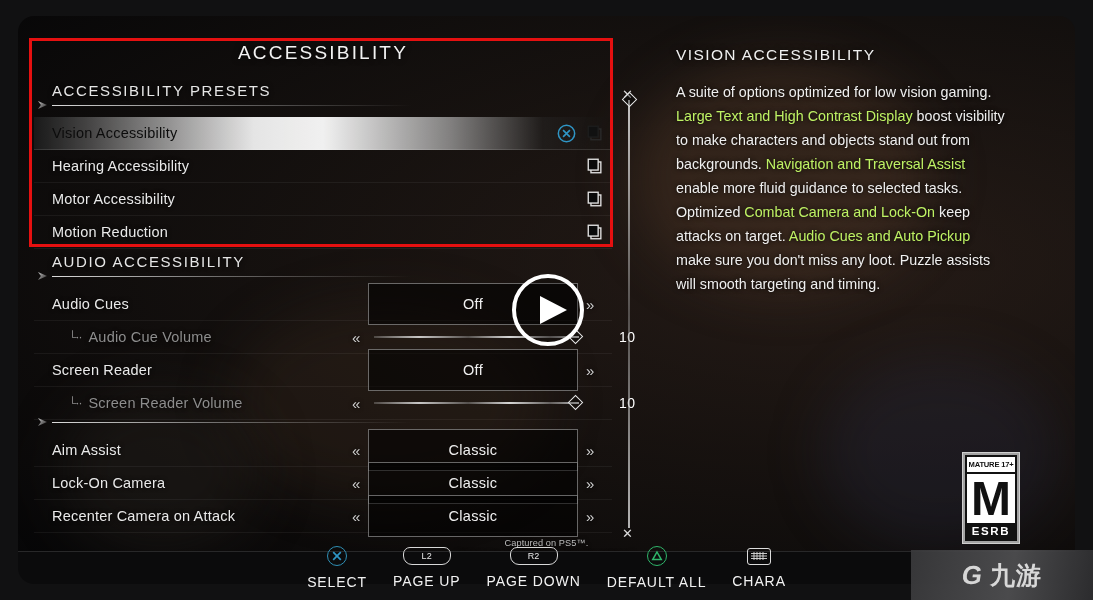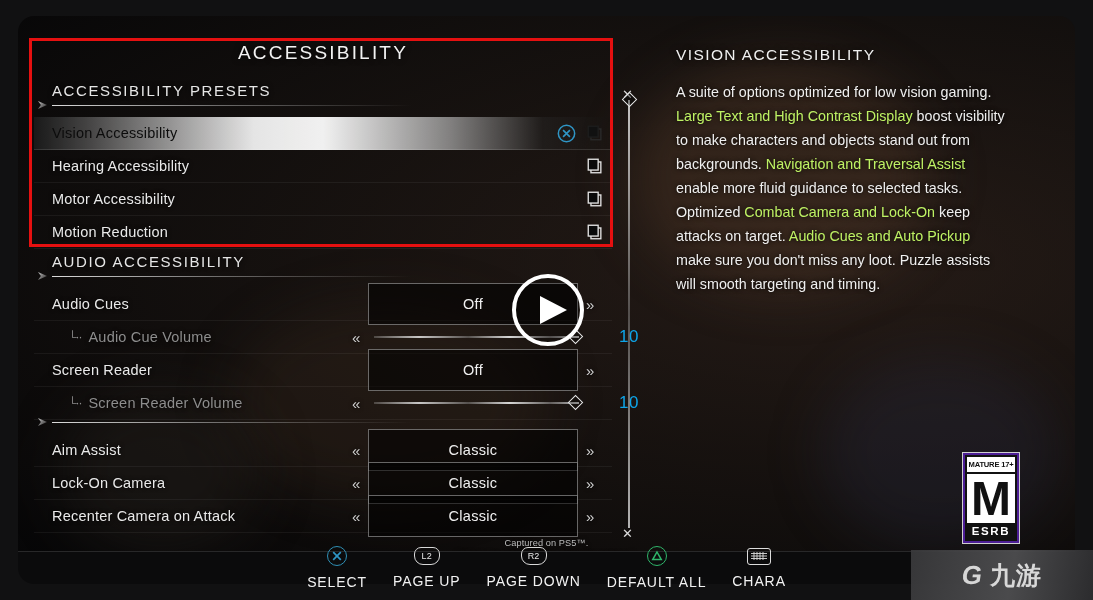--- a/index.html
+++ b/index.html
@@ -140,21 +140,21 @@
       rgba(150,150,150,.45) 46%, rgba(235,235,235,.9) 66%,
       rgba(170,170,170,.5) 86%, rgba(220,220,220,.8) 100%);
   }
   .slider-knob {
     position:absolute; top: 1px; width: 11px; height: 11px;
     border: 1.4px solid #e6e6e6; transform: rotate(45deg);
     background: rgba(0,0,0,.2);
   }
   .slider-val {
     position:absolute; left: 585px;
-    color: #0ea5e9; font-size: 17px; letter-spacing: .5px;
+    color: #ffffff; font-size: 14px; letter-spacing: .5px;
   }
   .sub .row-label { color: #8d8d8d; }
   .sub-marker {
     color: #8d8d8d; font-size: 12px; margin-right: 7px;
     letter-spacing: -1px;
   }
   .sub { padding-left: 34px; }
 
   
   #red-box {
@@ -213,21 +213,21 @@
     border-left: 27px solid #ffffff;
     border-top: 14px solid transparent;
     border-bottom: 14px solid transparent;
   }
 
   
   #esrb {
     position: absolute;
     left: 962px; top: 452px;
     width: 58px; height: 92px;
-    background: #4c1d95;
+    background: #a3a3a3;
     border: 1px solid #cfcfcf;
     padding: 2px;
     z-index: 12;
   }
   #esrb .inner { width:100%; height:100%; border: 2px solid #111; background:#fff;
                  display:flex; flex-direction:column; }
   #esrb .top { flex: 0 0 17px; border-bottom: 2px solid #111; display:flex;
                align-items:center; justify-content:center; }
   #esrb .top span { font-size: 7.6px; font-weight: 700; color:#111; letter-spacing:-.2px;
                     font-family:"Liberation Sans", sans-serif; }
@@ -266,21 +266,21 @@
   }
   .prompt { display:flex; align-items:center; gap: 8px; flex-direction: column; }
   .prompt-label { color: #f2f2f2; font-size: 14px; letter-spacing: .9px; }
   .pad-circle {
     width: 20px; height: 20px; border-radius: 50%;
     border: 1.6px solid #2f8fb5;
     display:flex; align-items:center; justify-content:center;
   }
   .pad-circle.tri { border-color: #2fb56a; }
   .pad-shoulder {
-    width: 26px; height: 18px; border: 1.6px solid #d8d8d8;
+    width: 48px; height: 18px; border: 1.6px solid #d8d8d8;
     border-radius: 7px 7px 9px 9px;
     display:flex; align-items:center; justify-content:center;
     font-size: 9px; color: #e8e8e8; letter-spacing: .2px;
   }
   .kb-icon { width: 24px; height: 17px; border: 1.6px solid #dcdcdc; border-radius: 3px;
              display:flex; align-items:center; justify-content:center; }
 
   
   #watermark {
     position: absolute;

